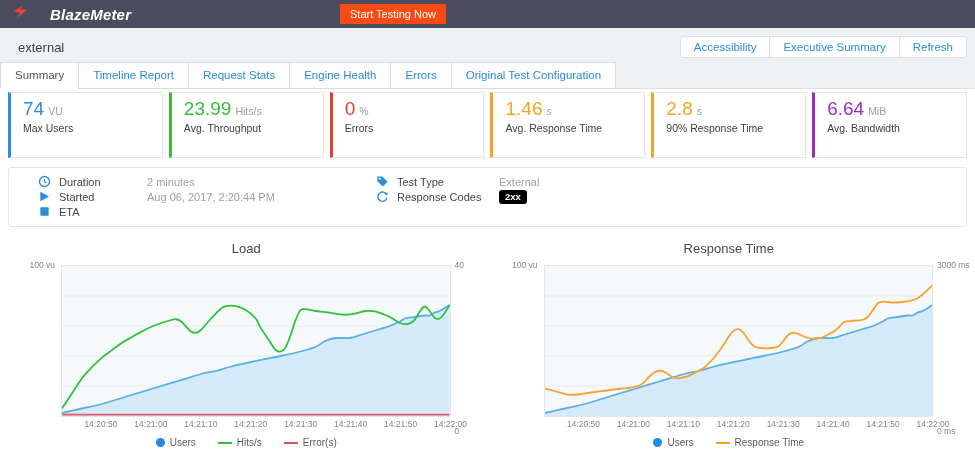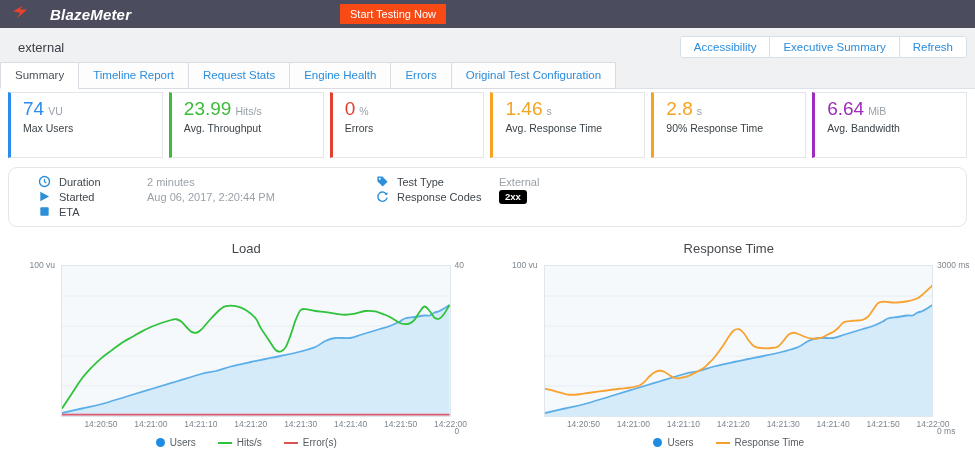--- a/index.html
+++ b/index.html
@@ -26,21 +26,21 @@
   .tab.active { background: #fff; color: #4d5358; border-bottom-color: #fff; }
 
   
   .content { padding: 3px 8px 0; background: #fff; }
   .cards { display: flex; gap: 6px; }
   .card { flex: 1; background: #fff; border: 1px solid #e2e6e9; border-left: 3px solid #999; padding: 5px 12px 23px; }
   .card-value { font-size: 19px; }
   .card-unit { font-size: 10.5px; color: #99a1a8; margin-left: 4px; }
   .card-label { font-size: 10.5px; color: #3b4247; margin-top: 2px; }
 
-  .details { margin-top: 9px; border: 1px solid #e2e6e9; border-radius: 9px; padding: 6px 14px 7px; display: flex; }
+  .details { margin-top: 9px; border: 1px solid #e2e6e9; border-radius: 3px; padding: 6px 14px 7px; display: flex; }
   .dcol-left { flex: 0 0 338px; }
   .dcol-right { flex: 1; }
   .drow { display: flex; align-items: center; height: 15px; font-size: 11px; }
   .dicon { width: 13px; height: 13px; margin: 0 8px 0 15px; flex: 0 0 13px; }
   .dlabel { color: #3f464c; }
   .dcol-left .dlabel { width: 88px; }
   .dcol-right .dlabel { width: 102px; }
   .dvalue { color: #9aa1a8; }
   .badge { color: #fff; font-size: 9.5px; font-weight: bold; padding: 1px 6px 2px; border-radius: 3px; }
 

